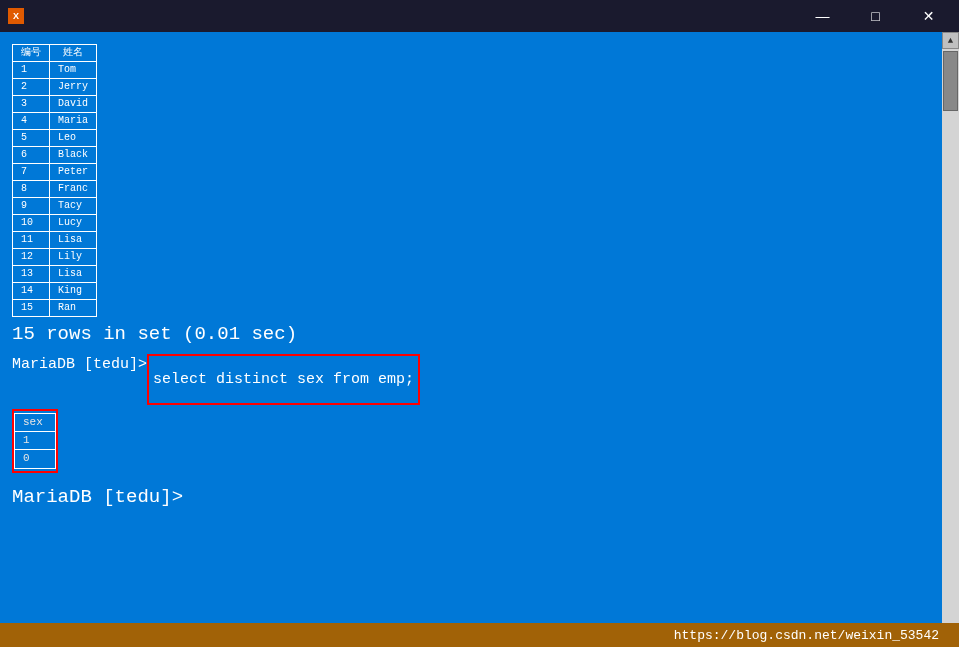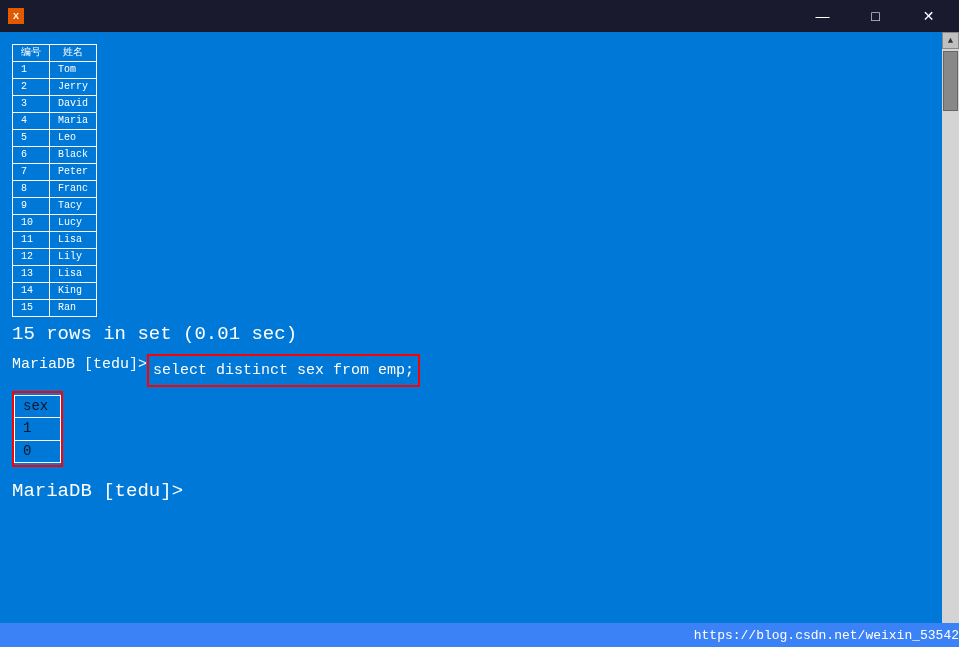--- a/index.html
+++ b/index.html
@@ -102,36 +102,36 @@
       margin: 6px 0 2px 0;
     }
 
     .prompt-text {
       color: white;
       white-space: nowrap;
     }
 
     .command-highlight {
       border: 2px solid red;
-      padding: 4px 4px;
+      padding: 13px 4px;
       display: inline-block;
     }
 
     .result-box {
       border: 2px solid red;
       display: inline-block;
       margin-top: 2px;
       padding: 2px 0;
     }
 
     .result-box table {
       border-collapse: collapse;
-      color: #0f172a;
-      font-family: 'Courier New', Courier, monospace;
-      font-size: 14px;
+      color: #e5e5e5;
+      font-family: 'Courier New', Courier, monospace;
+      font-size: 11px;
     }
 
     .result-box td, .result-box th {
       border: 1px solid white;
       padding: 1px 12px 1px 8px;
       font-weight: normal;
     }
 
     
     .scrollbar {
@@ -167,24 +167,25 @@
       border: 1px solid #666;
     }
 
     
     .status-bar {
       position: absolute;
       bottom: 0;
       left: 0;
       right: 0;
       height: 24px;
-      background: #3b82f6;
+      background: #a16207;
       display: flex;
       align-items: center;
       justify-content: flex-end;
+      padding-right: 20px;
       color: white;
       font-family: 'Courier New', Courier, monospace;
       font-size: 13px;
     }
 
     .line-block {
       white-space: pre;
       color: white;
       font-size: 19px;
       font-family: 'Courier New', Courier, monospace;

